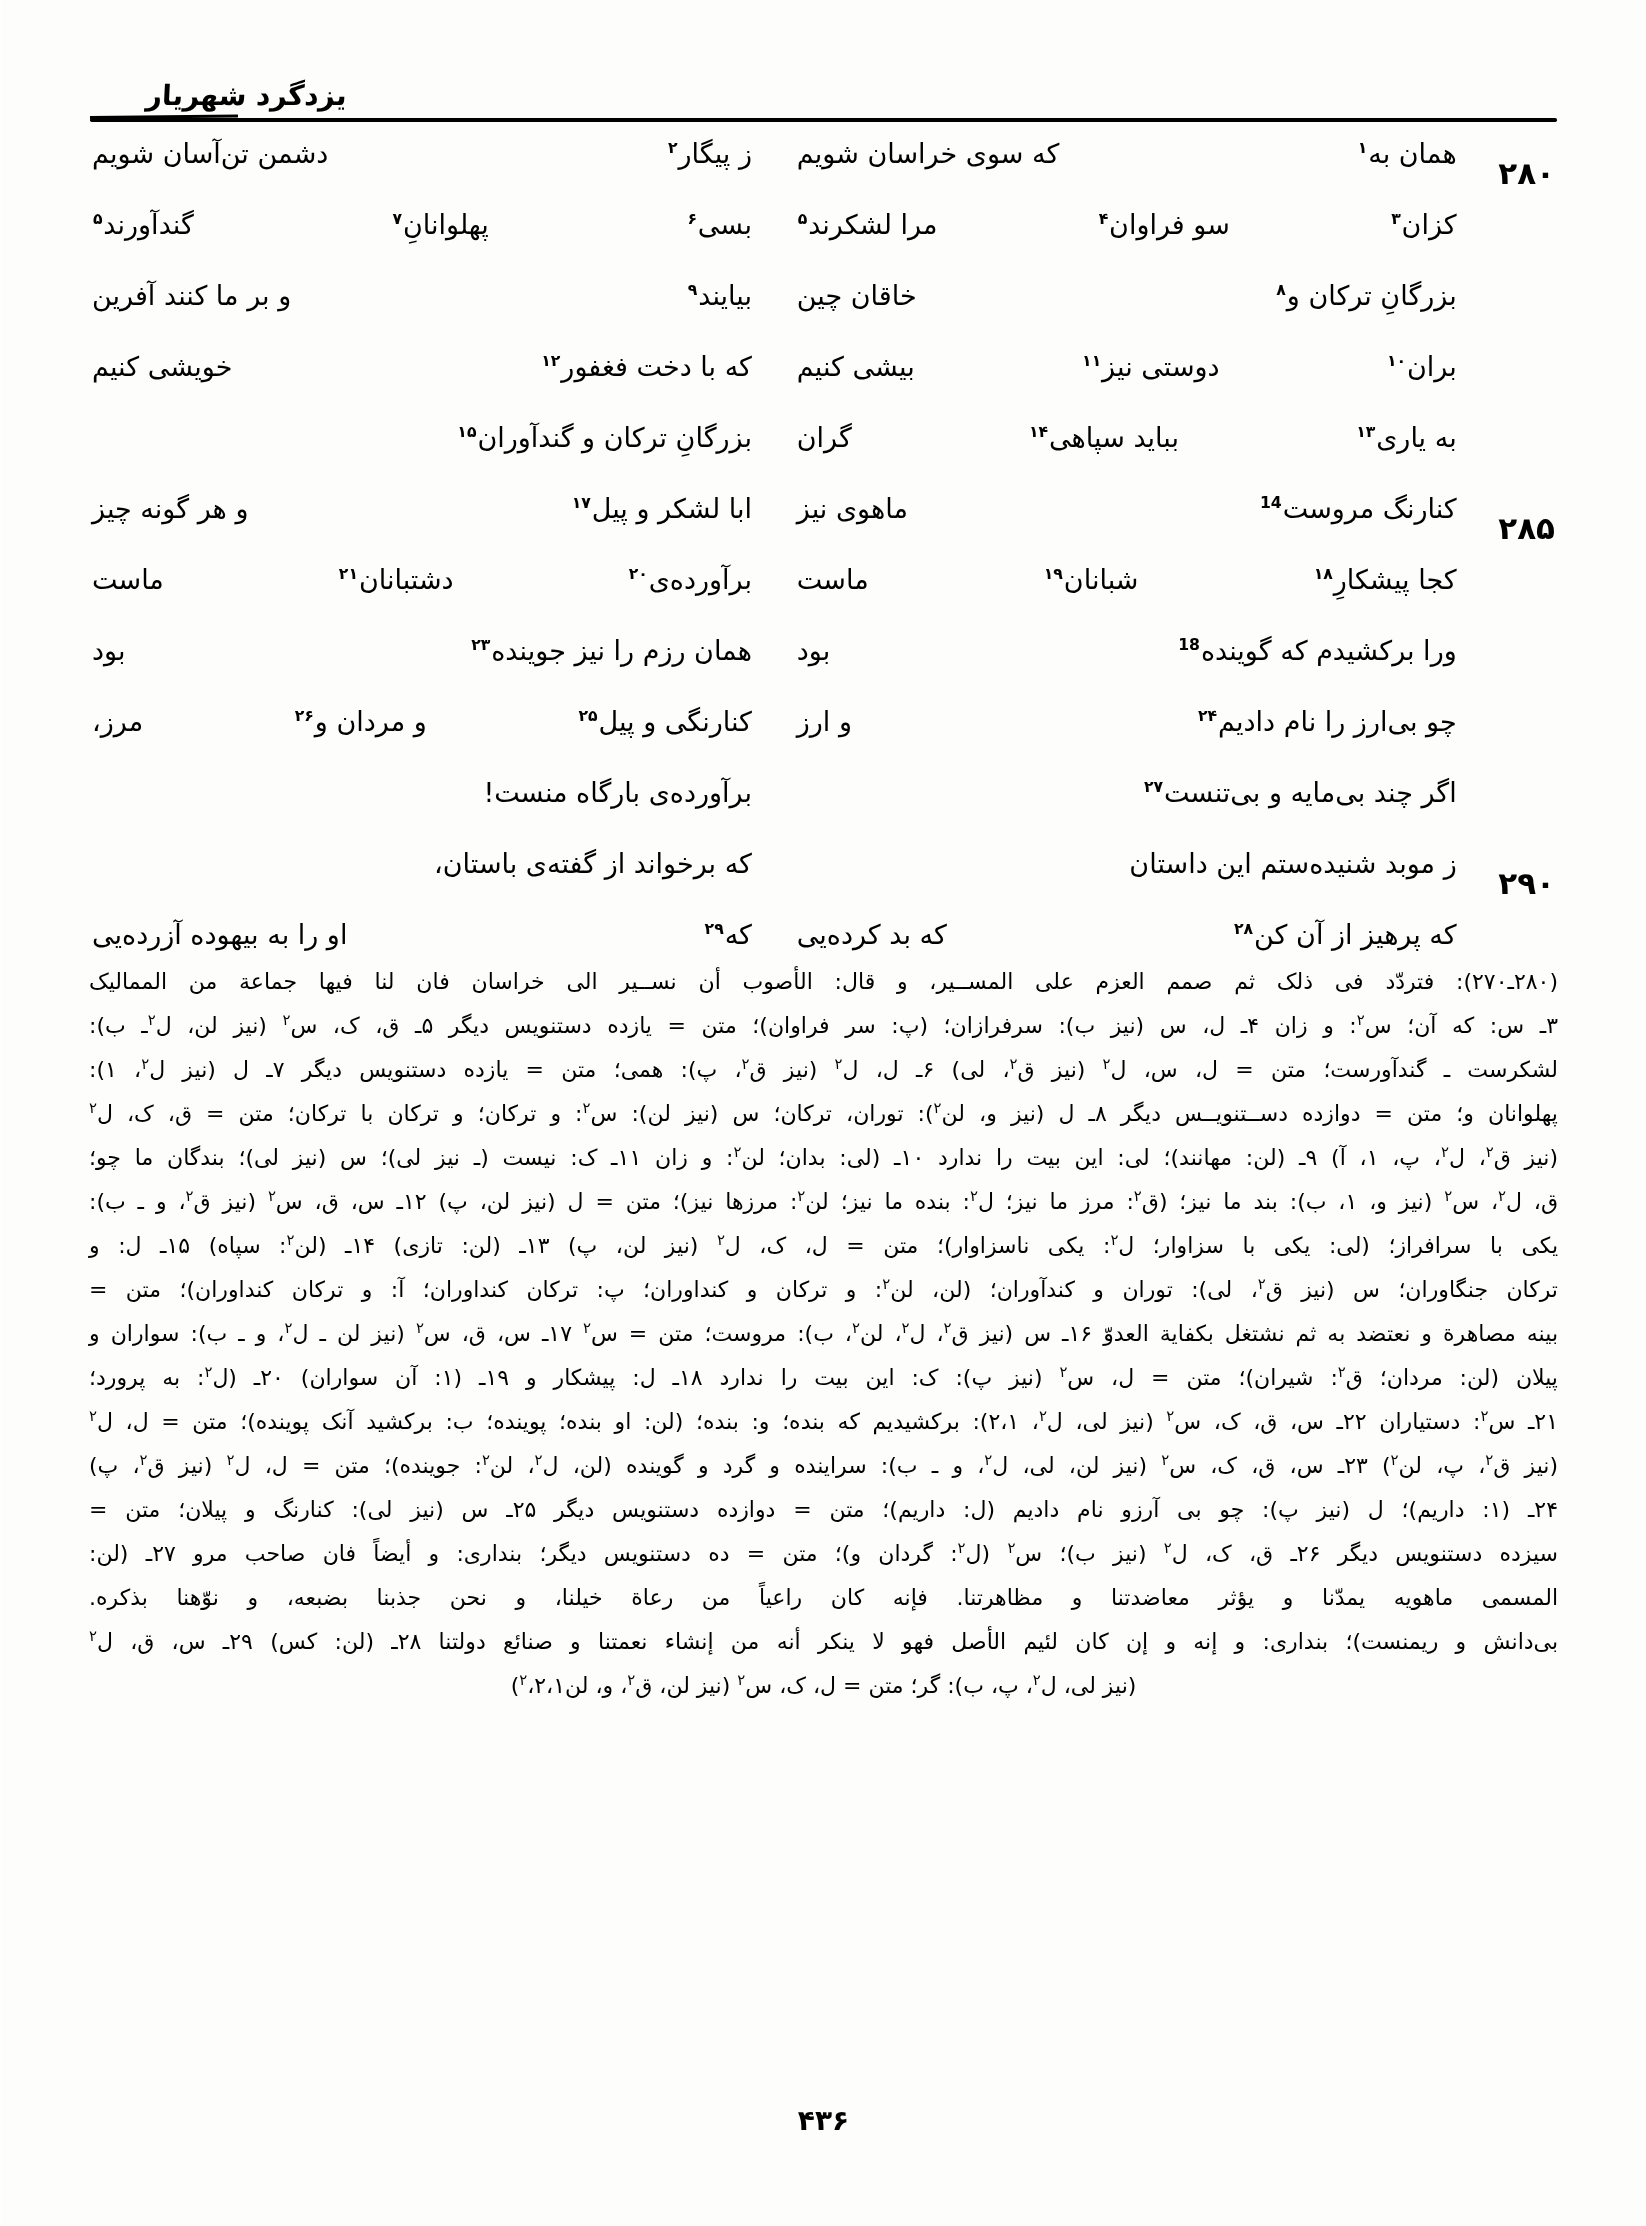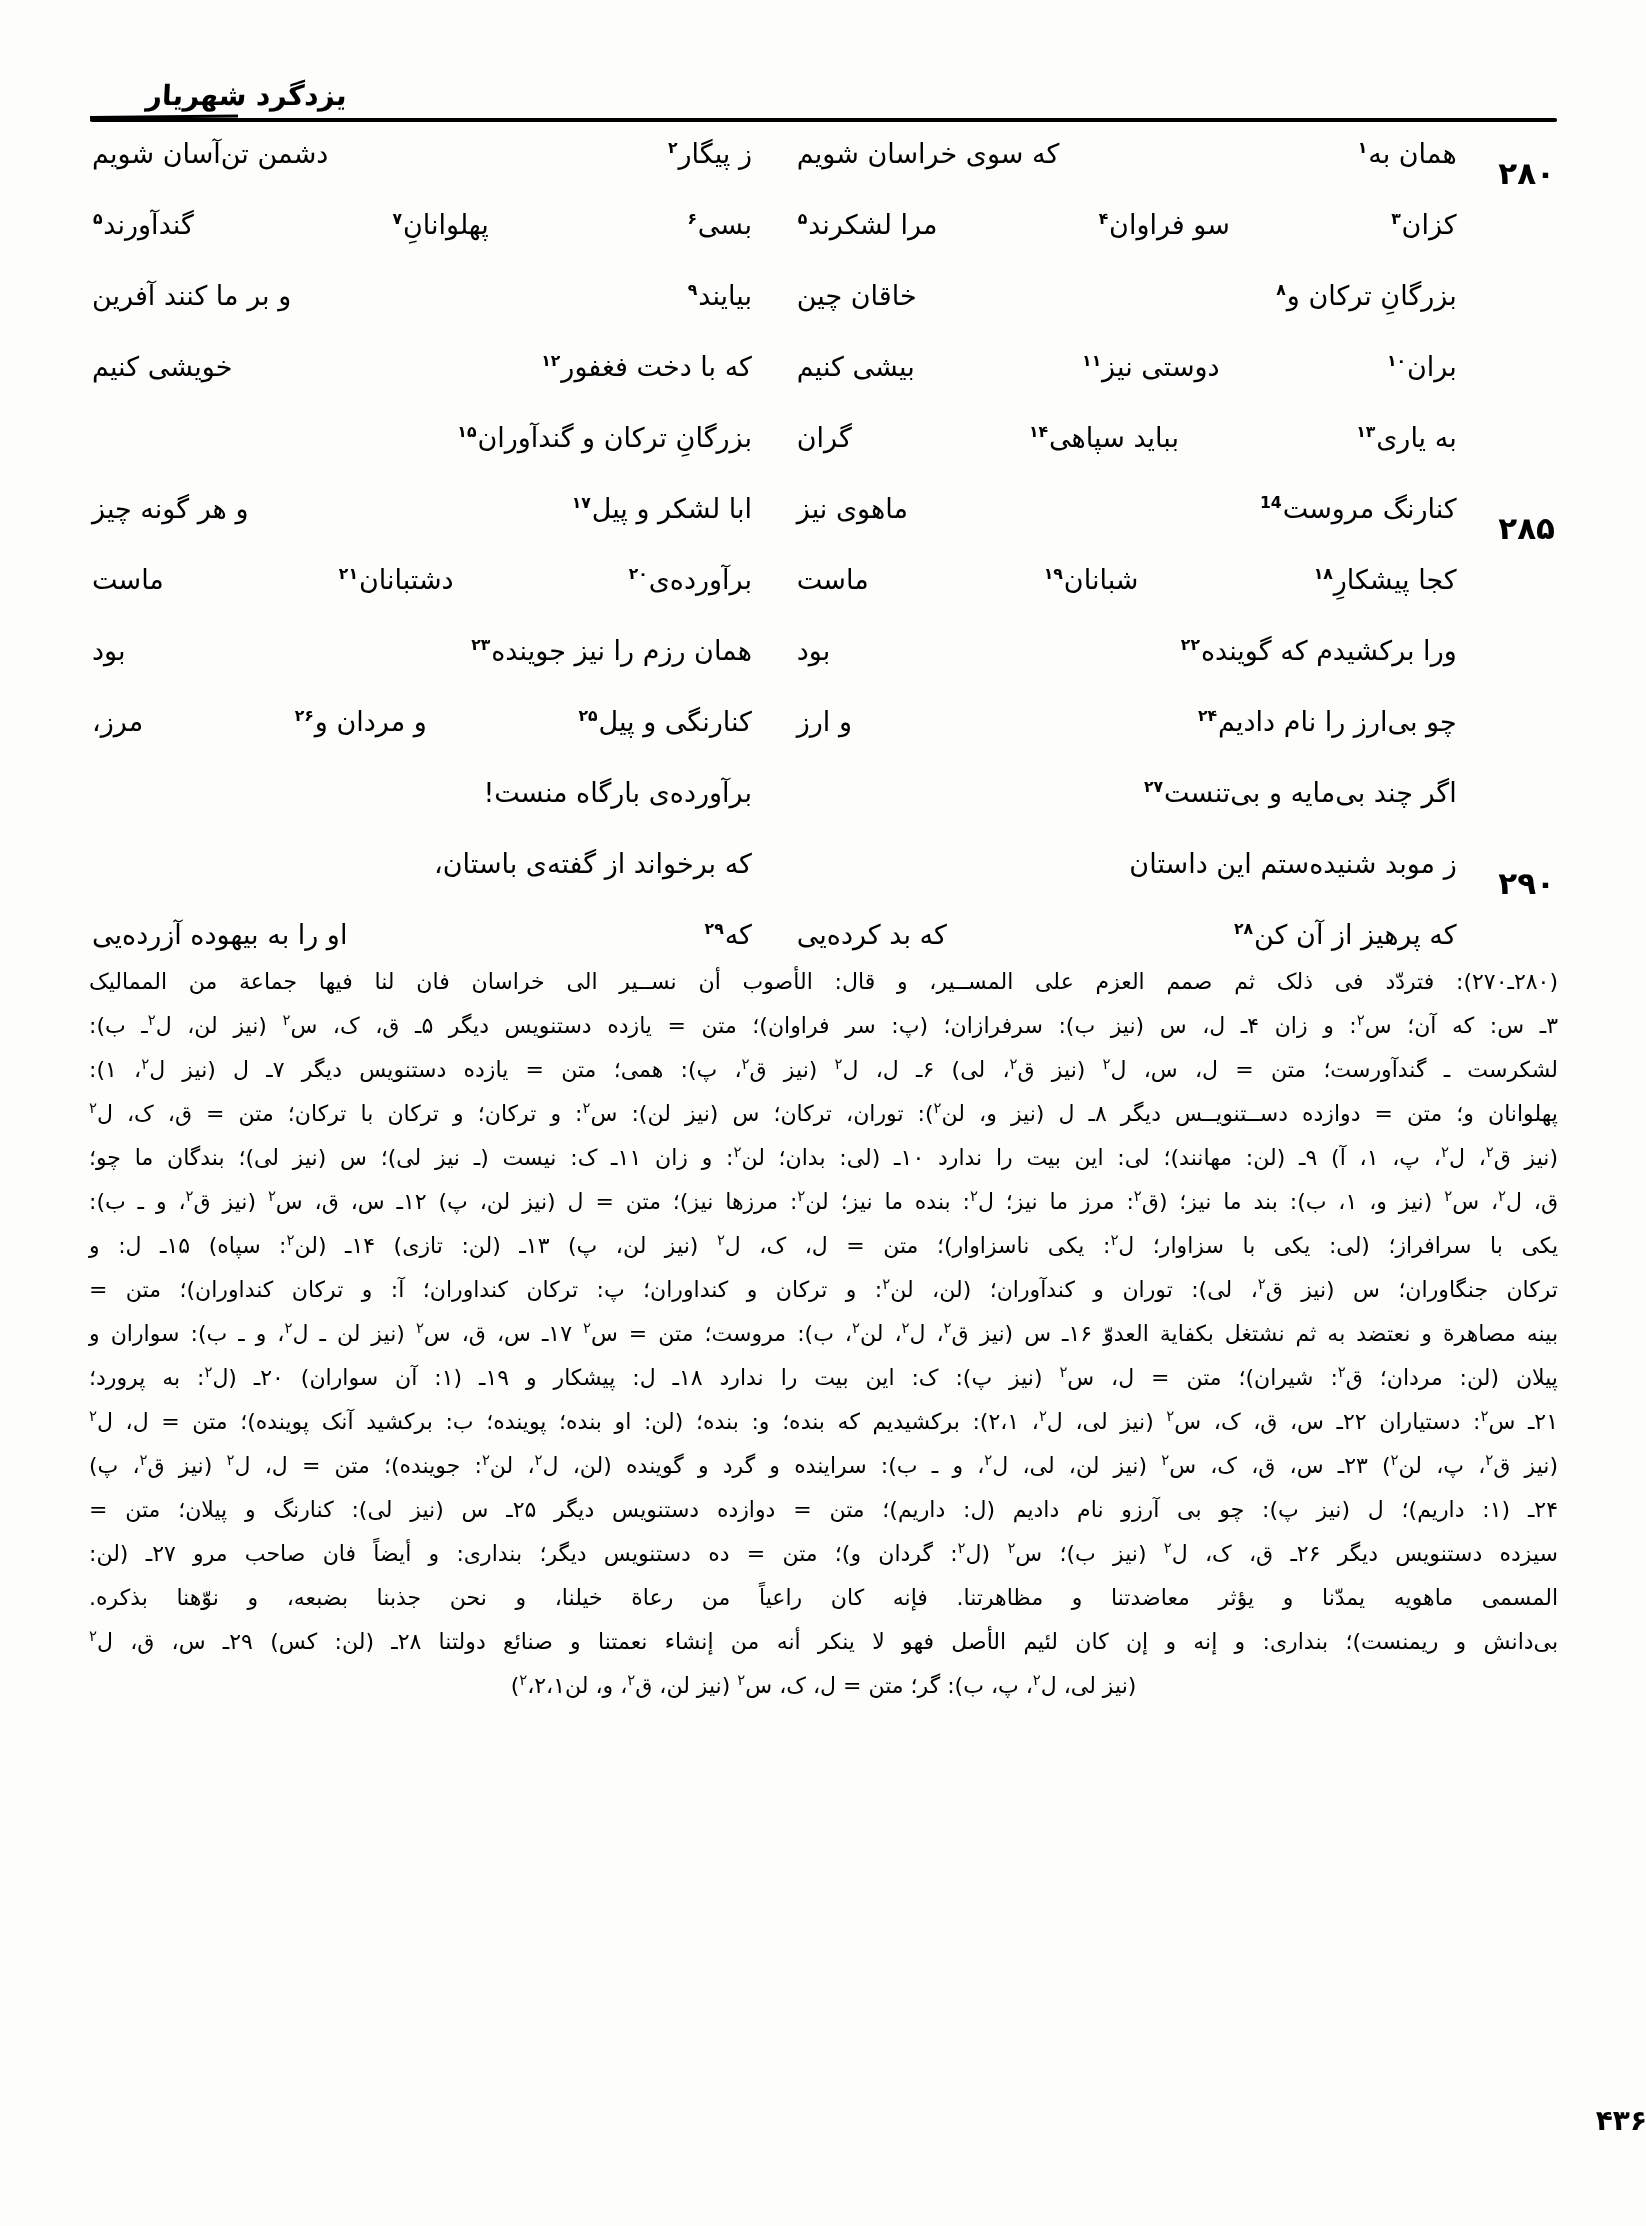--- a/index.html
+++ b/index.html
@@ -141,20 +141,21 @@
     font-size: 14.8px;
     vertical-align: super;
     line-height: 0;
   }
 
   
   .folio {
     position: absolute;
     bottom: 89px;
     left: 0; right: 0;
+    text-align: center;
     font-size: 28px;
     font-weight: bold;
     letter-spacing: 1.8px;
   }
 </style>
 </head>
 <body>
 
 <div class="page">
 
@@ -280,21 +281,21 @@
                 <span>برآورده‌ی<sup class="fn">۲۰</sup></span>
                 <span>دشتبانان<sup class="fn">۲۱</sup></span>
                 <span>ماست</span>
               </div>
             </td>
           </tr>
           <tr>
             <td class="col-num"><span class="vnum"></span></td>
             <td class="col-hemi">
               <div class="hemi-flex">
-                <span>ورا برکشیدم که گوینده<sup class="fn">۲۲</sup></span>
+                <span>ورا برکشیدم که گوینده<sup class="fn">18</sup></span>
                 <span>بود</span>
               </div>
             </td>
             <td class="col-gap"></td>
             <td class="col-hemi">
               <div class="hemi-flex">
                 <span>همان رزم را نیز جوینده<sup class="fn">۲۳</sup></span>
                 <span>بود</span>
               </div>
             </td>

